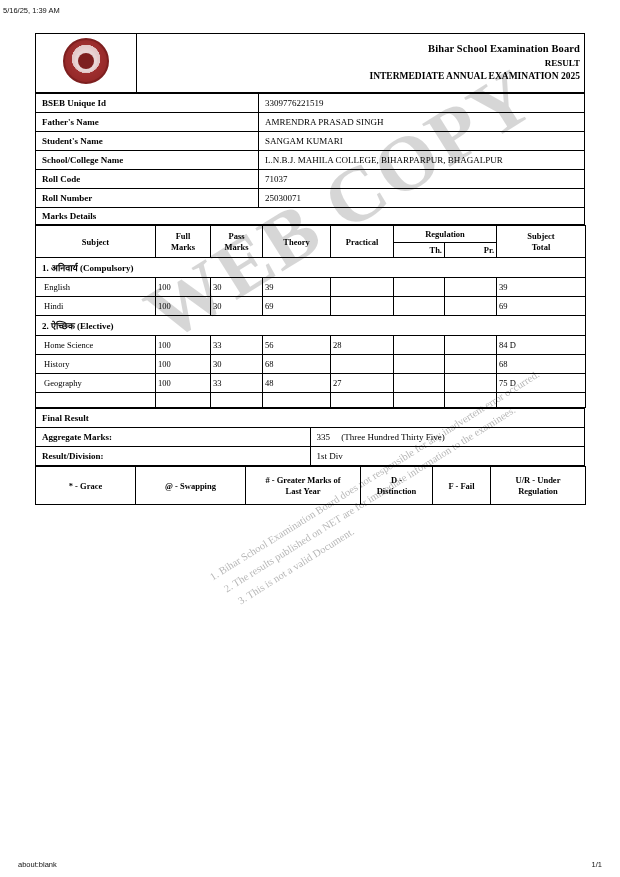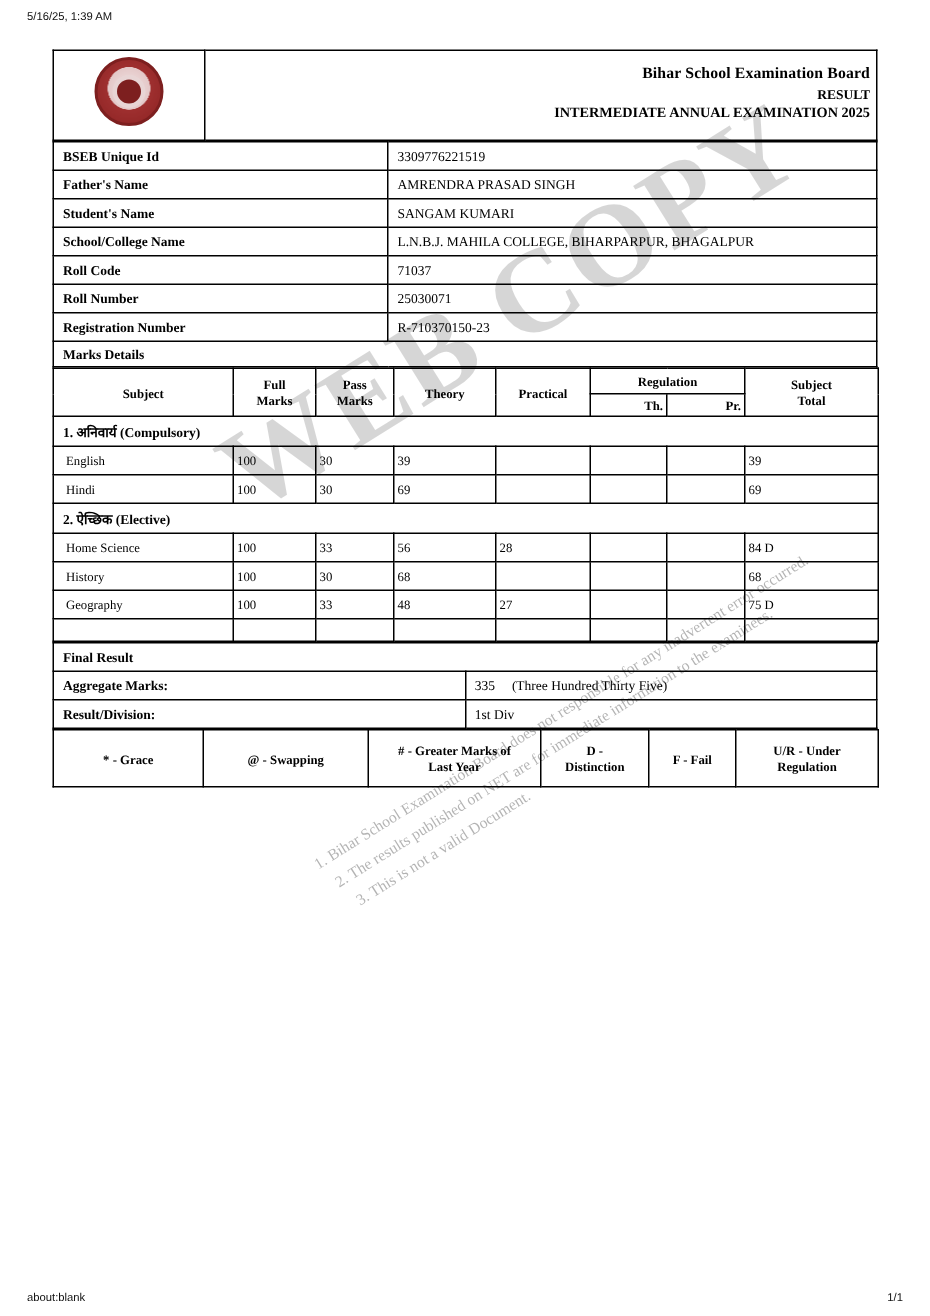--- a/index.html
+++ b/index.html
@@ -11,21 +11,21 @@
     height: 877px;
     background: #ffffff;
     font-family: "Liberation Serif", serif;
     color: #000000;
     position: relative;
     overflow: hidden;
   }
   .print-header {
     position: absolute;
     top: 6px;
-    left: 18px;
+    left: 3px;
     font-family: "Liberation Sans", sans-serif;
     font-size: 7.5px;
     color: #111;
   }
   .print-footer-left {
     position: absolute;
     bottom: 8px;
     left: 18px;
     font-family: "Liberation Sans", sans-serif;
     font-size: 7.5px;
@@ -244,24 +244,20 @@
       <td class="label-cell">School/College Name</td>
       <td class="value-cell">L.N.B.J. MAHILA COLLEGE, BIHARPARPUR, BHAGALPUR</td>
     </tr>
     <tr>
       <td class="label-cell">Roll Code</td>
       <td class="value-cell">71037</td>
     </tr>
     <tr>
       <td class="label-cell">Roll Number</td>
       <td class="value-cell">25030071</td>
-    </tr>
-    <tr>
-      <td class="label-cell">Registration Number</td>
-      <td class="value-cell">R-710370150-23</td>
     </tr>
     <tr>
       <td class="sec-head" colspan="2">Marks Details</td>
     </tr>
   </tbody>
     </table>
 
   <table class="doc">
     <colgroup>
       <col style="width:120px">

